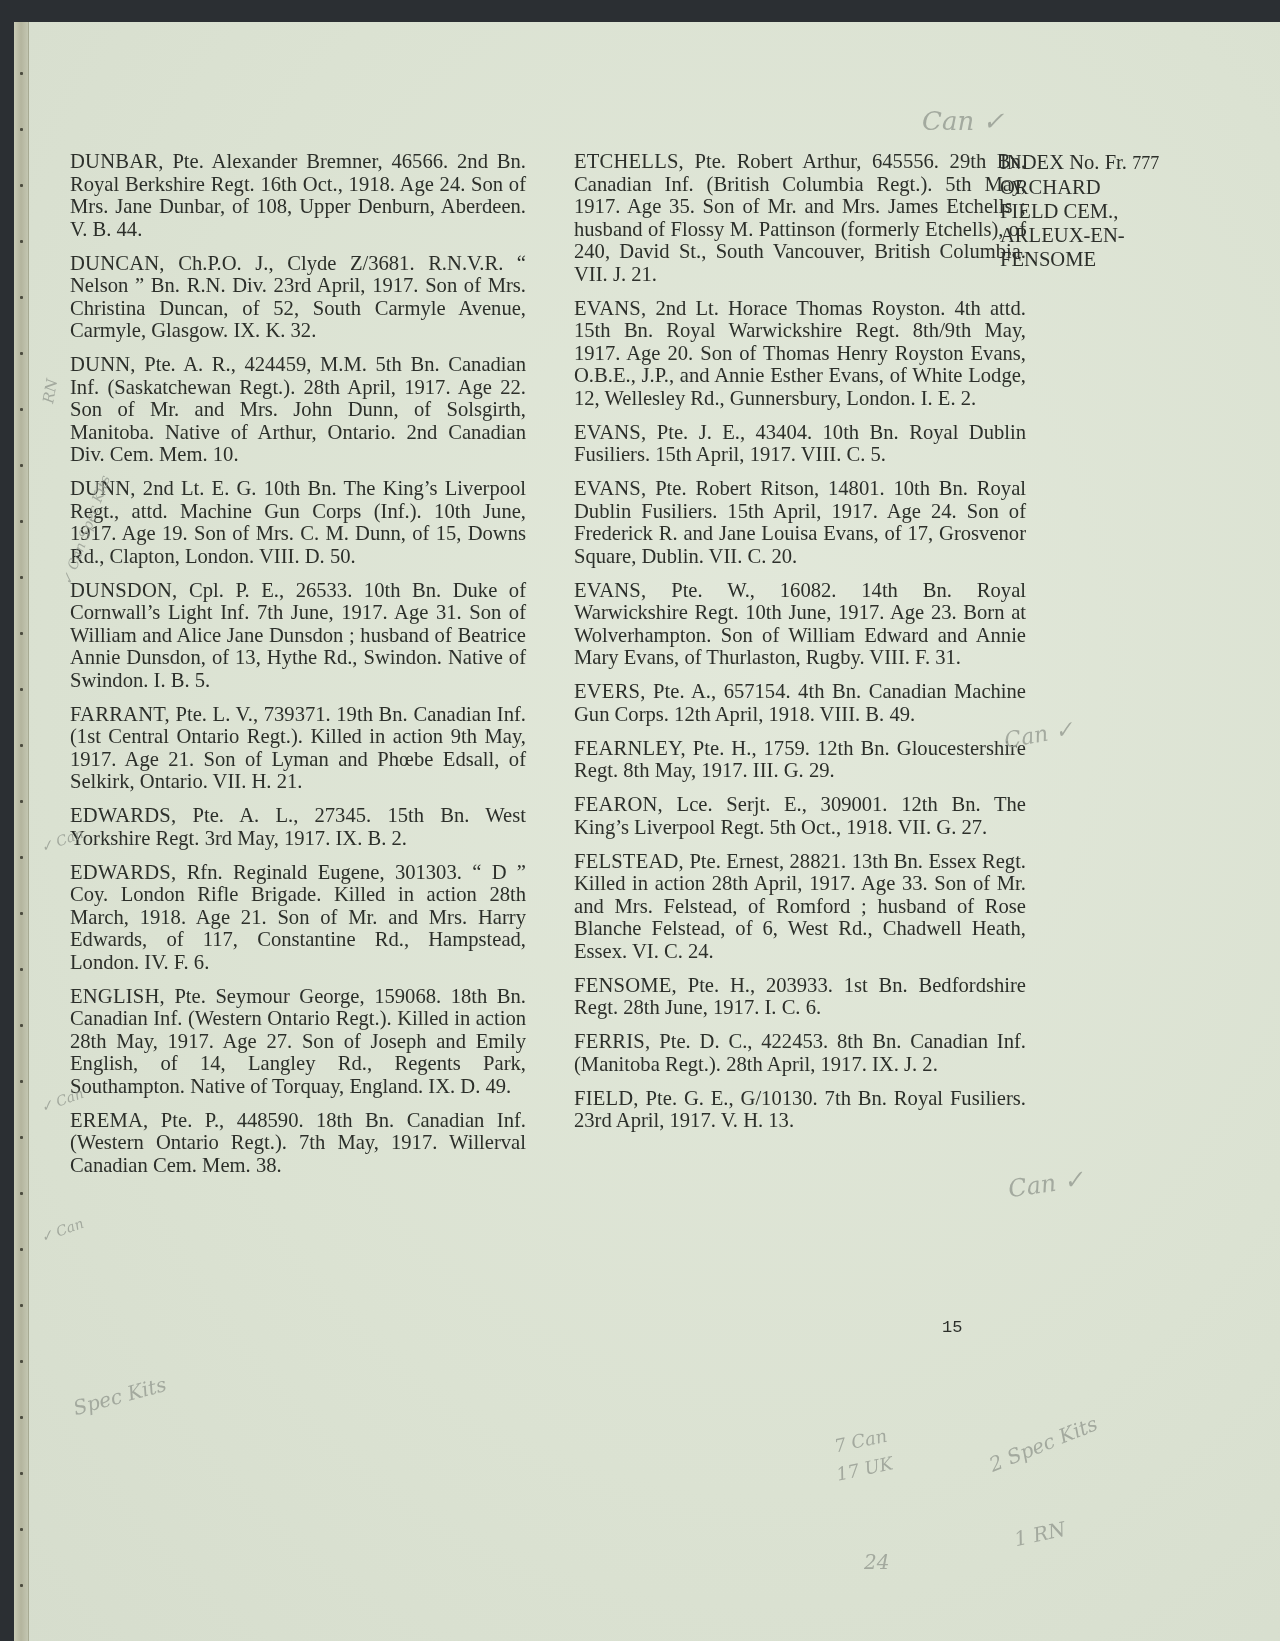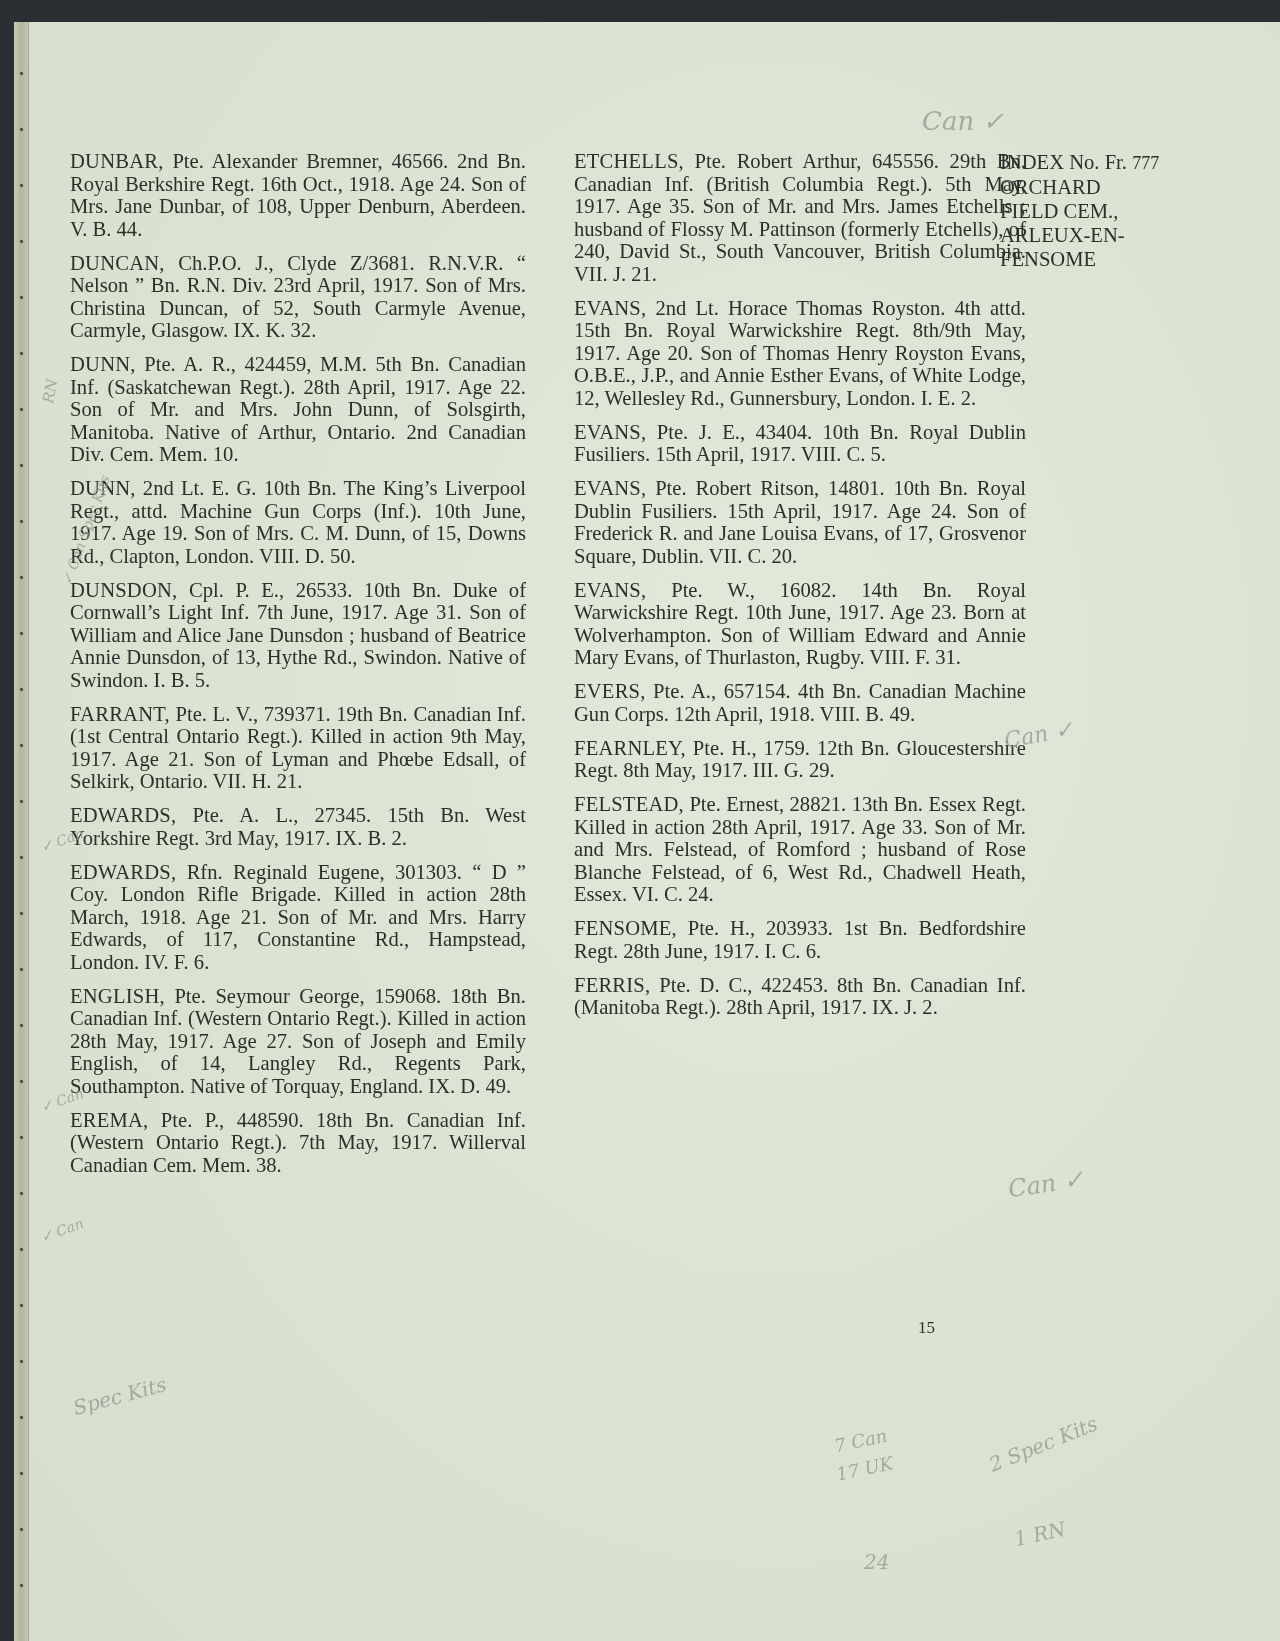--- a/index.html
+++ b/index.html
@@ -32,22 +32,22 @@
   .col.right { left: 536px; width: 452px; margin-left: 24px; }
   .entry { margin: 0 0 11.5px 0; }
   .entry-name { letter-spacing: 0.2px; }
   .index-block {
     position: absolute; left: 986px; top: 128px;
     font-family: "Liberation Serif", "DejaVu Serif", serif;
     font-size: 20.6px; line-height: 24px; color: #2c2f2a;
   }
   .index-block .fr-num { font-size: 18px; }
   .page-number {
-    position: absolute; left: 904px; top: 1296px;
-    font-family: Liberation Serif, serif; font-size: 17px; color: #2c2f2a;
+    position: absolute; left: 928px; top: 1296px;
+    font-family: Liberation Mono, monospace; font-size: 17px; color: #2c2f2a;
   }
   .pencil {
     position: absolute; font-family: "DejaVu Serif", serif; font-style: italic;
     color: #9aa096; opacity: 0.85; white-space: nowrap;
   }
 </style>
 </head>
 <body>
 
 <div class="page">
@@ -95,23 +95,25 @@
       <p class="entry"><span class="entry-name">EREMA,</span><span> Pte. P., 448590.  18th Bn. Canadian Inf. (Western Ontario Regt.).  7th May, 1917.  Willerval Canadian Cem. Mem. 38.</span></p>
     </div>
   <div class="col right" id="rightcol">
       <p class="entry"><span class="entry-name">ETCHELLS,</span><span> Pte. Robert Arthur, 645556.  29th Bn. Canadian Inf. (British Columbia Regt.).  5th May, 1917.  Age 35.  Son of Mr. and Mrs. James Etchells ; husband of Flossy M. Pattinson (formerly Etchells), of 240, David St., South Vancouver, British Columbia.  VII.  J.  21.</span></p>
       <p class="entry"><span class="entry-name">EVANS,</span><span> 2nd Lt. Horace Thomas Royston. 4th attd. 15th Bn. Royal Warwickshire Regt.  8th/9th May, 1917.  Age 20.  Son of Thomas Henry Royston Evans, O.B.E., J.P., and Annie Esther Evans, of White Lodge, 12, Wellesley Rd., Gunnersbury, London.  I.  E.  2.</span></p>
       <p class="entry"><span class="entry-name">EVANS,</span><span> Pte. J. E., 43404.  10th Bn. Royal Dublin Fusiliers.  15th April, 1917.  VIII.  C.  5.</span></p>
       <p class="entry"><span class="entry-name">EVANS,</span><span> Pte. Robert Ritson, 14801.  10th Bn. Royal Dublin Fusiliers.  15th April, 1917.  Age 24.  Son of Frederick R. and Jane Louisa Evans, of 17, Grosvenor Square, Dublin.  VII.  C.  20.</span></p>
       <p class="entry"><span class="entry-name">EVANS,</span><span> Pte. W., 16082.  14th Bn. Royal Warwickshire Regt.  10th June, 1917.  Age 23.  Born at Wolverhampton.  Son of William Edward and Annie Mary Evans, of Thurlaston, Rugby.  VIII.  F.  31.</span></p>
       <p class="entry"><span class="entry-name">EVERS,</span><span> Pte. A., 657154.  4th Bn. Canadian Machine Gun Corps.  12th April, 1918.  VIII.  B.  49.</span></p>
       <p class="entry"><span class="entry-name">FEARNLEY,</span><span> Pte. H., 1759.  12th Bn. Gloucestershire Regt.  8th May, 1917.  III.  G.  29.</span></p>
+      <p class="entry"><span class="entry-name">FEARON,</span><span> Lce. Serjt. E., 309001.  12th Bn. The King’s Liverpool Regt.  5th Oct., 1918.  VII.  G.  27.</span></p>
       <p class="entry"><span class="entry-name">FELSTEAD,</span><span> Pte. Ernest, 28821.  13th Bn. Essex Regt.  Killed in action 28th April, 1917.  Age 33.  Son of Mr. and Mrs. Felstead, of Romford ; husband of Rose Blanche Felstead, of 6, West Rd., Chadwell Heath, Essex.  VI.  C.  24.</span></p>
       <p class="entry"><span class="entry-name">FENSOME,</span><span> Pte. H., 203933.  1st Bn. Bedfordshire Regt.  28th June, 1917.  I.  C.  6.</span></p>
       <p class="entry"><span class="entry-name">FERRIS,</span><span> Pte. D. C., 422453.  8th Bn. Canadian Inf. (Manitoba Regt.).  28th April, 1917.  IX.  J.  2.</span></p>
+      <p class="entry"><span class="entry-name">FIELD,</span><span> Pte. G. E., G/10130.  7th Bn. Royal Fusiliers.  23rd April, 1917.  V.  H.  13.</span></p>
     </div>
 
   <div class="index-block">
     <div>
       <span>INDEX No. Fr.</span>
       <span class="fr-num">777</span>
     </div>
     <div>ORCHARD</div>
     <div>FIELD CEM.,</div>
     <div>ARLEUX-EN-</div>

